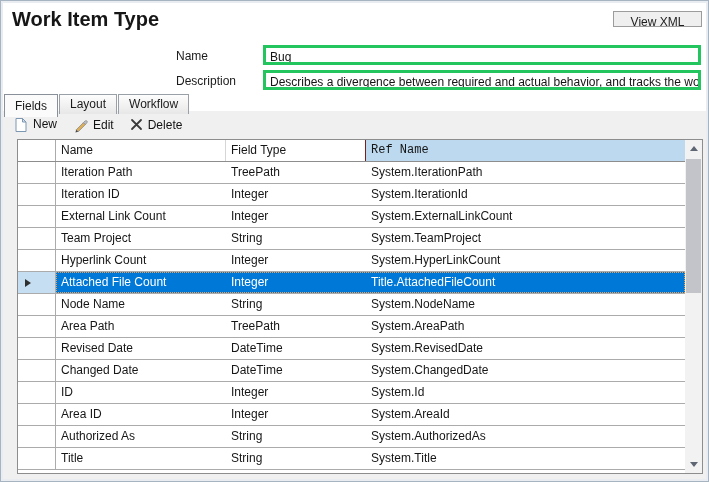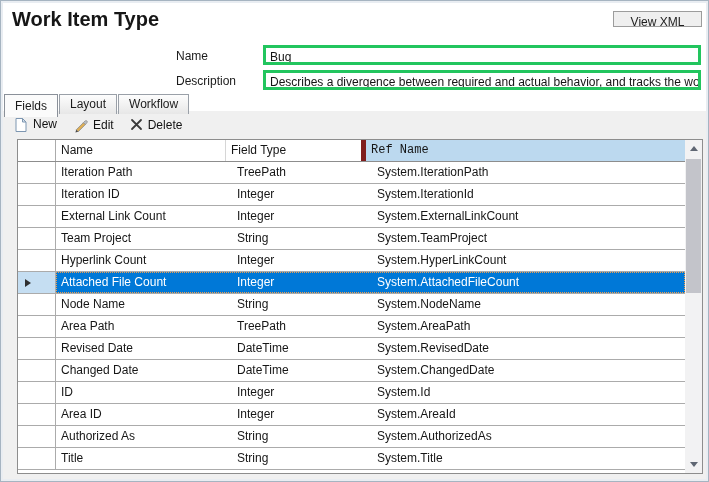--- a/index.html
+++ b/index.html
@@ -60,33 +60,33 @@
   
   .grid {
     position:absolute; left:16px; top:138px; width:686px; height:335px;
     background:#ffffff; border:1px solid #8d8d8d;
     padding-right:17px; font-size:12px; color:#161616;
   }
   .grid-header { display:flex; height:22px; border-bottom:1px solid #8d8d8d; background:#fff; }
   .hcell { line-height:21px; white-space:nowrap; overflow:hidden; }
   .h-rowhdr { width:38px; border-right:1px solid #ababab; }
   .h-name { width:170px; padding-left:5px; border-right:1px solid #d6d6d6; }
-  .h-type { width:140px; padding-left:5px; border-right:5px solid #7f1d1d; }
+  .h-type { width:140px; padding-left:5px; border-right:1px solid #7f1d1d; }
   .h-ref  { flex:1; padding-left:5px; background:var(--hdr-blue,#bcd9ef);font-family:Liberation Mono, monospace; }
 
   .rows { }
   .row { display:flex; height:22px; border-bottom:1px solid #ababab; background:#fff; }
   .rowhdr { width:38px; border-right:1px solid #ababab; display:flex; align-items:center; padding-left:7px; }
   .row-indicator { display:none; width:0; height:0; border-left:6px solid #2f2f2f; border-top:4px solid transparent; border-bottom:4px solid transparent; }
   .row.selected .row-indicator { display:block; }
   .row.selected .rowhdr { background:#c5def2; }
   .rowcells { display:flex; flex:1; }
   .cell { line-height:21px; white-space:nowrap; overflow:hidden; }
   .c-name { width:170px; padding-left:5px; }
-  .c-type { width:140px; padding-left:5px;margin-left:6px; }
+  .c-type { width:140px; padding-left:5px; }
   .c-ref  { flex:1; padding-left:5px; }
   .row.selected .rowcells { background:var(--sel-blue,#0078d7); color:#fff; outline:1px dotted #f0a050; outline-offset:-1px; }
 
   
   .vscroll { position:absolute; right:0; top:0; bottom:0; width:17px; background:#f2f2f3; }
   .sb-btn { position:absolute; left:0; width:17px; height:17px; display:grid; place-items:center; }
   .sb-up { top:0; }
   .sb-down { bottom:0; }
   .tri-up { width:0; height:0; border-left:4px solid transparent; border-right:4px solid transparent; border-bottom:5px solid #5f6673; }
   .tri-down { width:0; height:0; border-left:4px solid transparent; border-right:4px solid transparent; border-top:5px solid #5f6673; }
@@ -205,21 +205,21 @@
             <div class="cell c-ref">System.HyperLinkCount</div>
           </div>
         </div>
         <div class="row selected">
           <div class="rowhdr">
             <span class="row-indicator"></span>
           </div>
           <div class="rowcells">
             <div class="cell c-name">Attached File Count</div>
             <div class="cell c-type">Integer</div>
-            <div class="cell c-ref">System.AttachedFileCount</div>
+            <div class="cell c-ref">Title.AttachedFileCount</div>
           </div>
         </div>
         <div class="row">
           <div class="rowhdr">
             
           </div>
           <div class="rowcells">
             <div class="cell c-name">Node Name</div>
             <div class="cell c-type">String</div>
             <div class="cell c-ref">System.NodeName</div>

